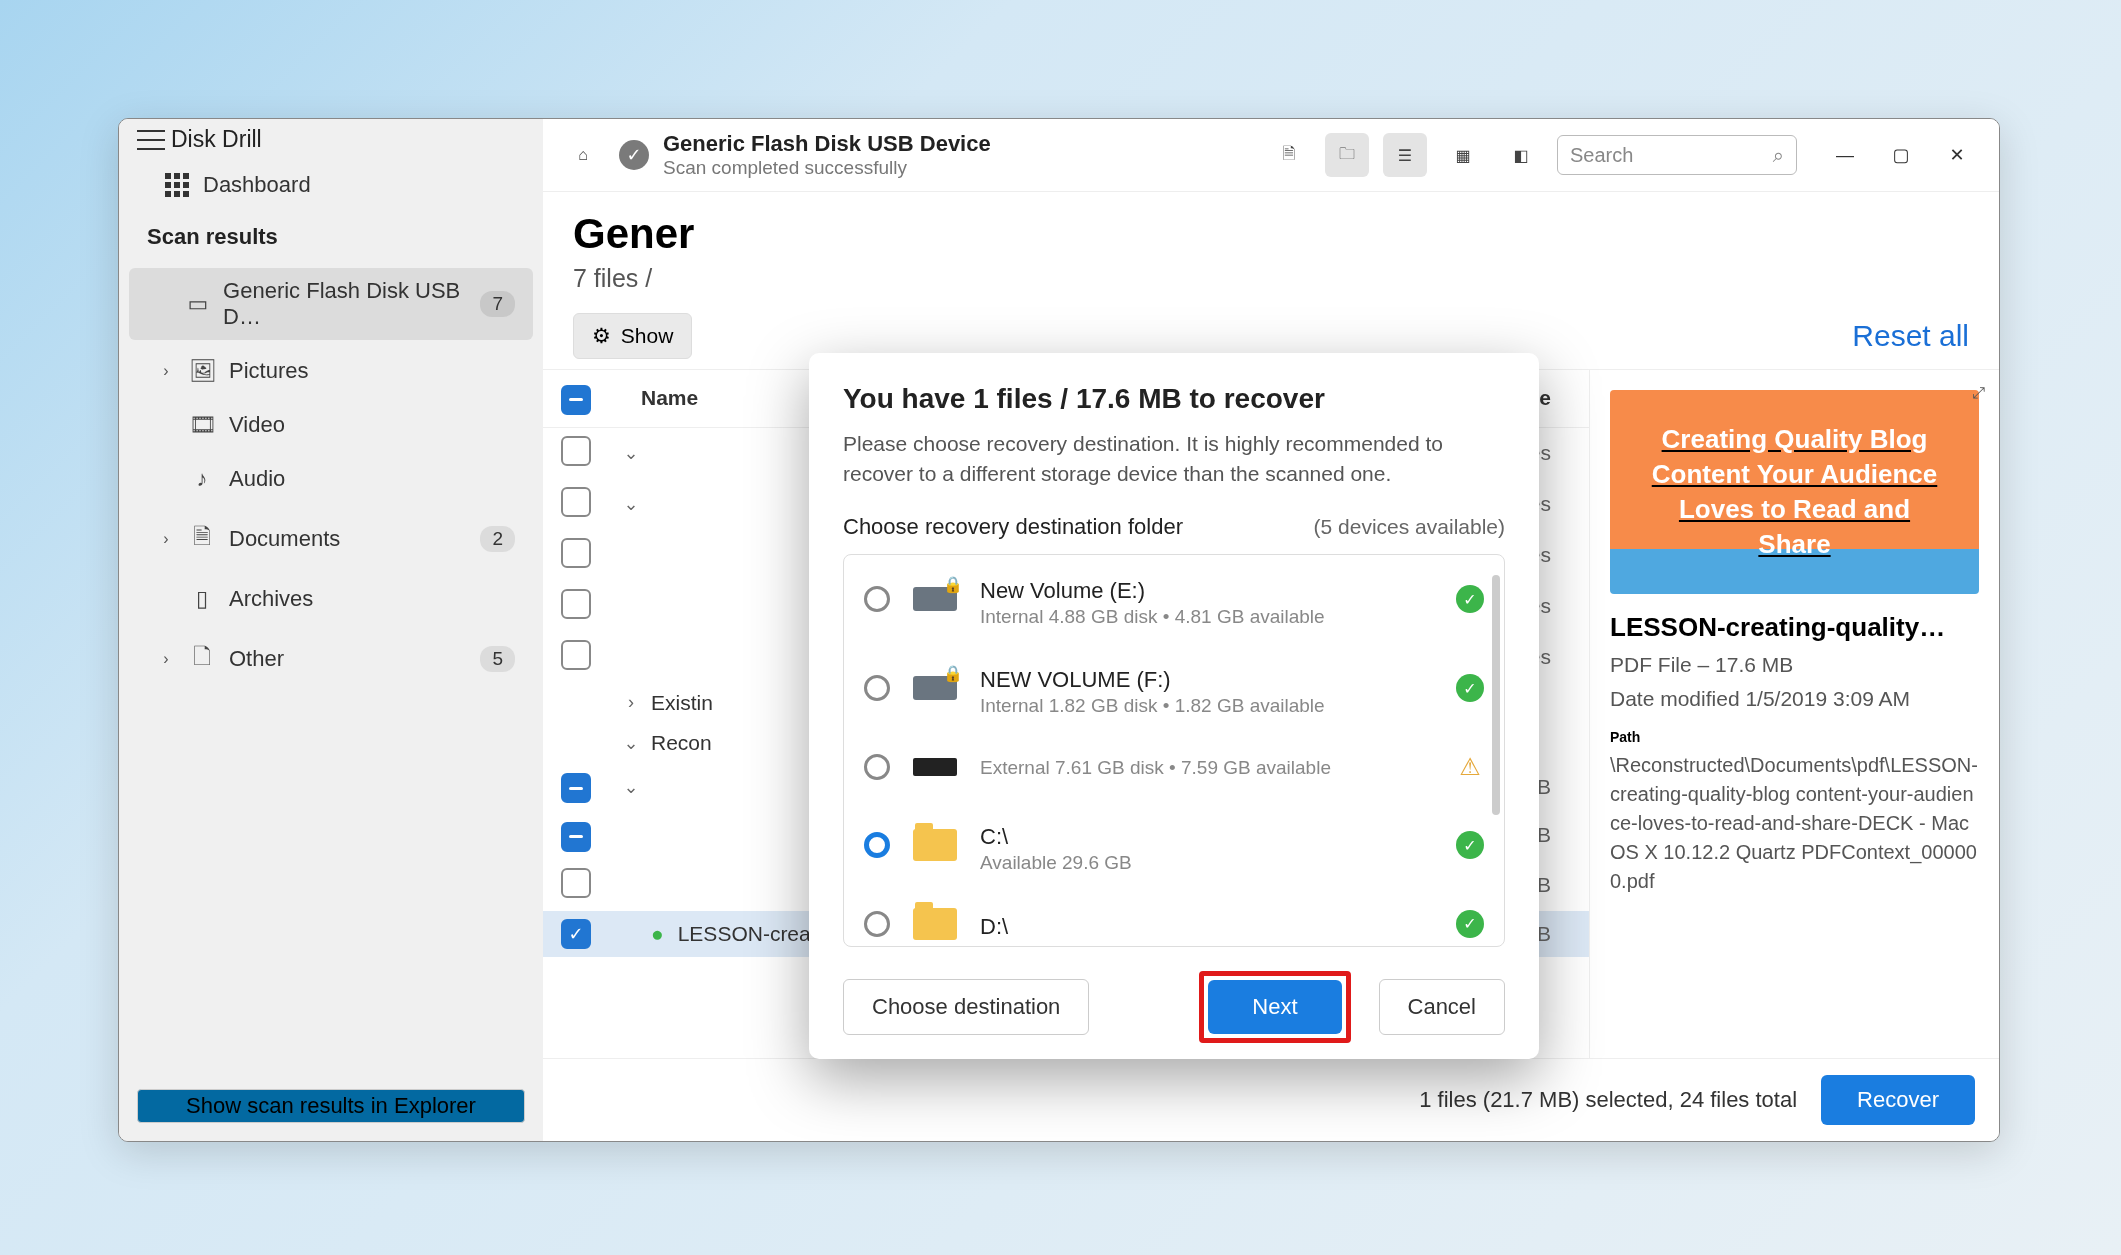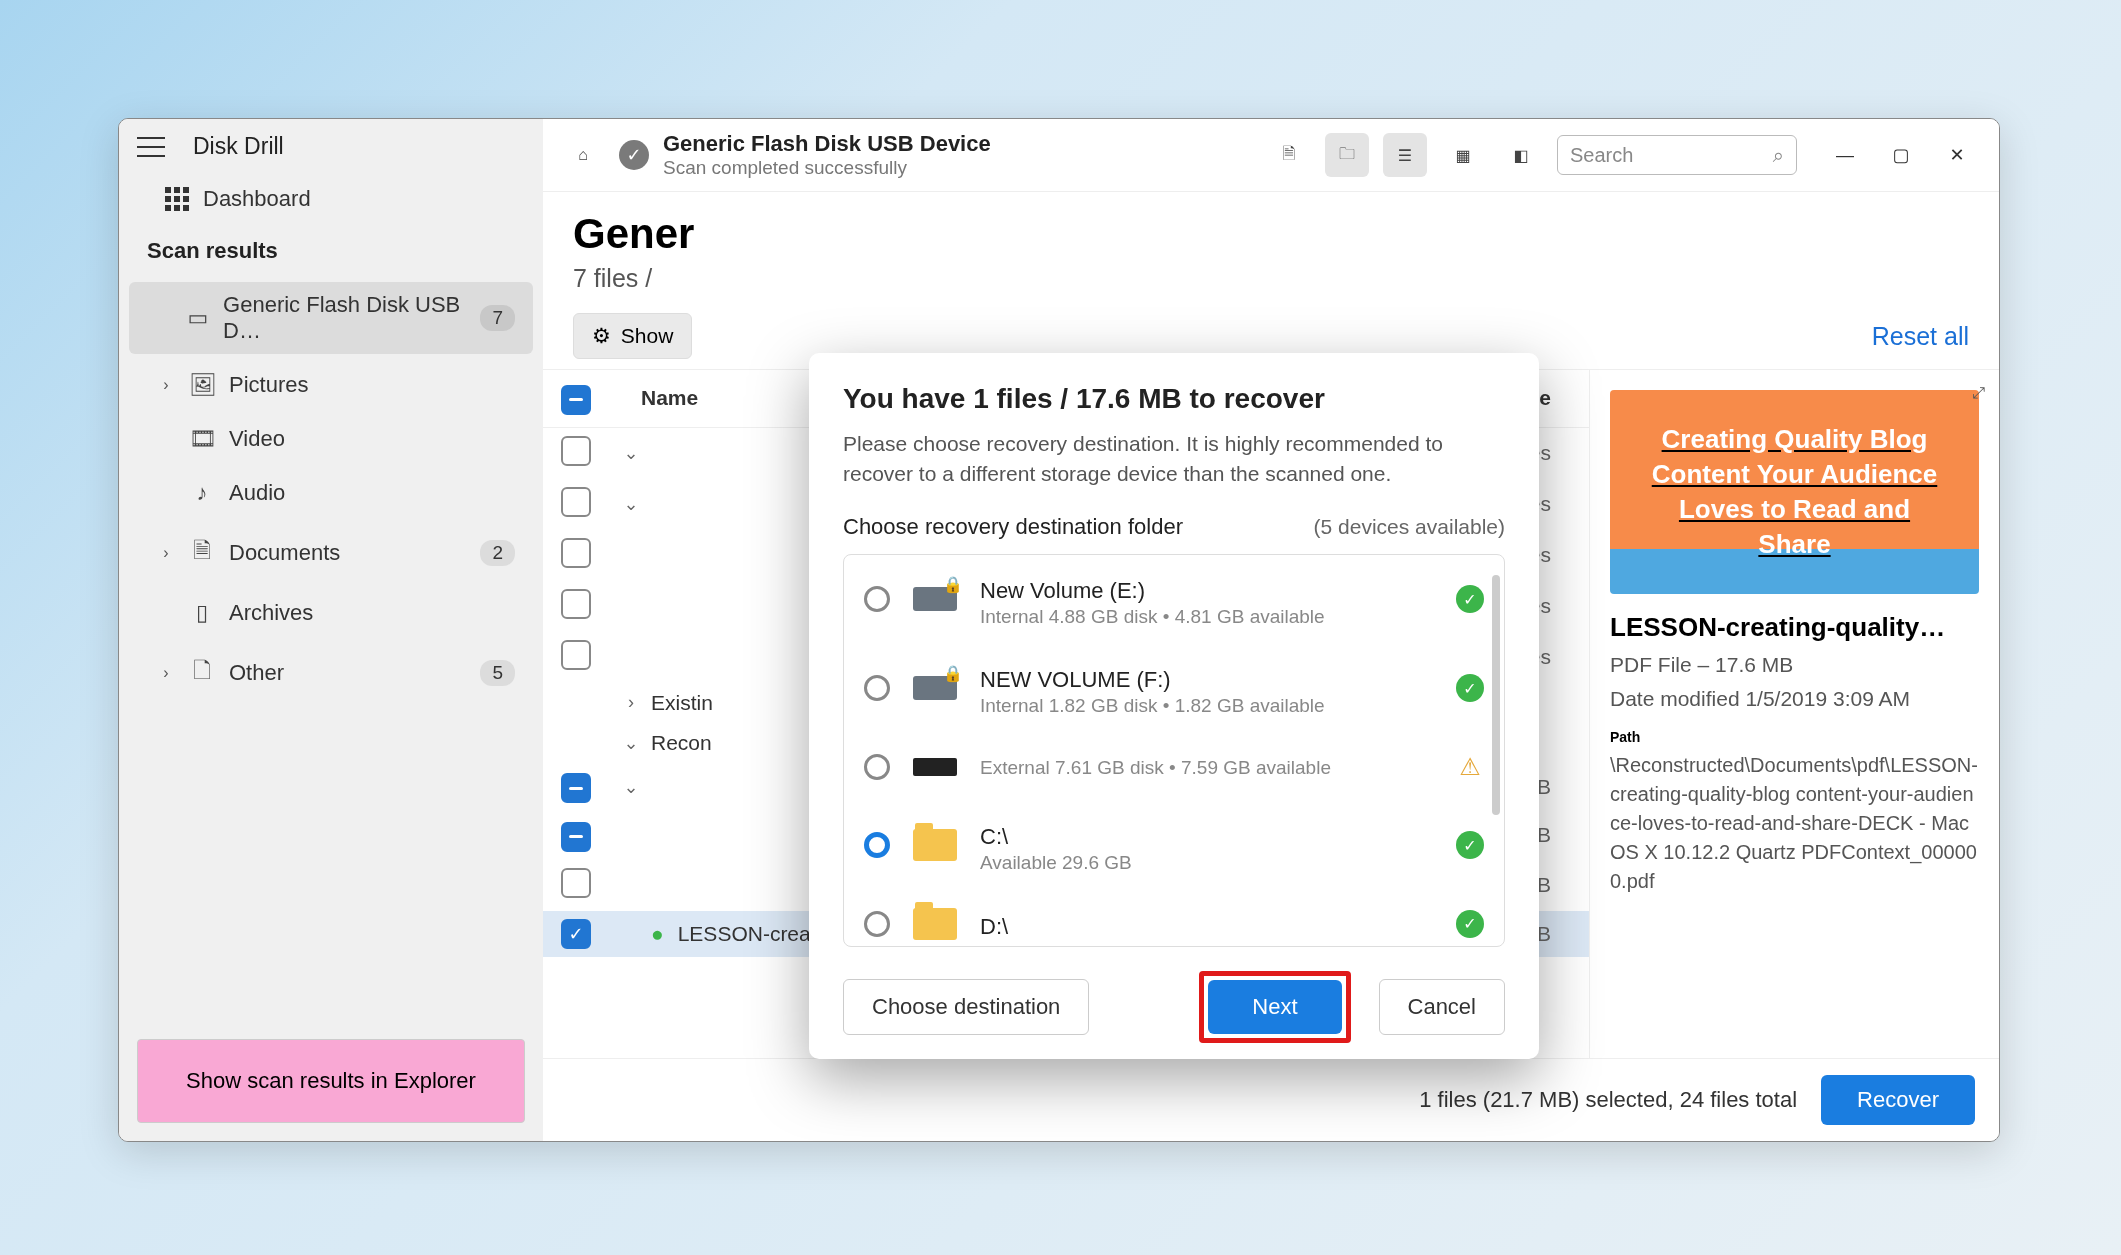--- a/index.html
+++ b/index.html
@@ -1,50 +1,50 @@
 <!DOCTYPE html>
 <html><head>
 <meta charset="utf-8">
 <style>
 *{box-sizing:border-box;margin:0;padding:0;font-family:"Segoe UI",Arial,sans-serif;}
 body{width:2121px;height:1255px;background:linear-gradient(135deg,#a8d5f0 0%,#d4e8f5 30%,#e8f0f5 100%);overflow:hidden;position:relative;}
 .win11-swirl{position:absolute;top:60px;left:50%;transform:translateX(-50%);width:900px;height:900px;opacity:0.9;}
 .app-window{position:absolute;top:118px;left:118px;width:1882px;height:1024px;background:#f7f7f7;border:1px solid #888;border-radius:10px;overflow:hidden;display:flex;flex-direction:column;box-shadow:0 10px 40px rgba(0,0,0,0.15);}
 .sidebar{width:424px;background:#f0f0f0;display:flex;flex-direction:column;}
-.sidebar-top{display:flex;align-items:center;padding:14px 18px;gap:28px;}
+.sidebar-top{display:flex;align-items:center;padding:7px 18px;gap:6px;}
 .hamburger{width:28px;height:20px;display:flex;flex-direction:column;justify-content:space-between;}
 .hamburger span{height:2px;background:#333;}
 .app-title{font-size:23px;color:#222;}
 .sb-row{display:flex;align-items:center;padding:12px 18px 12px 30px;gap:14px;font-size:22px;color:#333;}
 .sb-row.dash{padding-left:46px;}
 .sb-header{font-size:22px;color:#222;font-weight:600;padding:14px 18px 14px 28px;}
 .sb-item{display:flex;align-items:center;padding:10px 18px 10px 28px;gap:14px;font-size:22px;color:#333;border-radius:6px;margin:4px 10px;}
 .sb-item.active{background:#dcdcdc;}
 .sb-item .chev{width:18px;text-align:center;color:#555;font-size:16px;}
 .sb-item .ico{width:26px;text-align:center;color:#444;}
 .sb-item .badge{margin-left:auto;background:#dcdcdc;color:#333;border-radius:12px;padding:2px 12px;font-size:19px;}
 .sb-item.active .badge{background:#c8c8c8;}
 .sidebar-footer{margin-top:auto;padding:18px;}
-.sidebar-footer button{width:100%;padding:28px;font-size:22px;background:#f9a8d4;border:1px solid #ccc;border-radius:4px;}
+.sidebar-footer button{width:100%;padding:3px;font-size:22px;background:#0369a1;border:1px solid #ccc;border-radius:4px;}
 .main{flex:1;display:flex;flex-direction:column;background:#fff;}
 .topbar{display:flex;align-items:center;padding:12px 18px;gap:14px;border-bottom:1px solid #eee;}
 .topbar .iconbtn{width:44px;height:44px;border-radius:6px;display:flex;align-items:center;justify-content:center;color:#444;}
 .topbar .iconbtn.active{background:#e4e4e4;}
 .checkcircle{width:30px;height:30px;border-radius:50%;background:#7a7a7a;display:flex;align-items:center;justify-content:center;color:#fff;font-size:18px;}
 .tb-title{font-size:22px;font-weight:600;color:#222;}
 .tb-sub{font-size:19px;color:#777;}
 .searchbox{width:240px;height:40px;border:1px solid #bbb;border-radius:6px;display:flex;align-items:center;padding:0 12px;color:#888;font-size:20px;}
 .winbtns{display:flex;gap:8px;margin-left:10px;}
 .winbtns span{width:48px;height:40px;display:flex;align-items:center;justify-content:center;color:#333;font-size:18px;}
 .hero{padding:18px 30px 10px 30px;}
 .hero h1{font-size:42px;font-weight:600;}
 .hero .sub{font-size:25px;color:#555;margin-top:6px;}
 .filterbar{display:flex;align-items:center;padding:10px 30px;gap:14px;}
 .filterbar .showbtn{background:#eaeaea;border:1px solid #ddd;border-radius:6px;padding:10px 18px;font-size:21px;display:flex;align-items:center;gap:10px;}
-.resetlink{margin-left:auto;color:#1a6fd6;font-size:25px;}
+.resetlink{margin-left:auto;color:#1a6fd6;font-size:30px;}
 .content-row{display:flex;flex:1;overflow:hidden;border-top:1px solid #eee;}
 .filelist{flex:1;overflow:hidden;}
 .table-head{display:flex;align-items:center;padding:12px 18px;border-bottom:1px solid #eee;font-size:21px;color:#333;font-weight:600;}
 .th-check{width:50px;}
 .th-name{flex:1;padding-left:30px;}
 .th-size{width:140px;text-align:right;padding-right:20px;}
 .chk{width:30px;height:30px;border:2px solid #888;border-radius:6px;display:inline-flex;align-items:center;justify-content:center;}
 .chk.some{background:#2176d2;border-color:#2176d2;}
 .chk.some::after{content:"";width:14px;height:3px;background:#fff;border-radius:2px;}
 .chk.checked{background:#2176d2;border-color:#2176d2;color:#fff;font-size:18px;}

